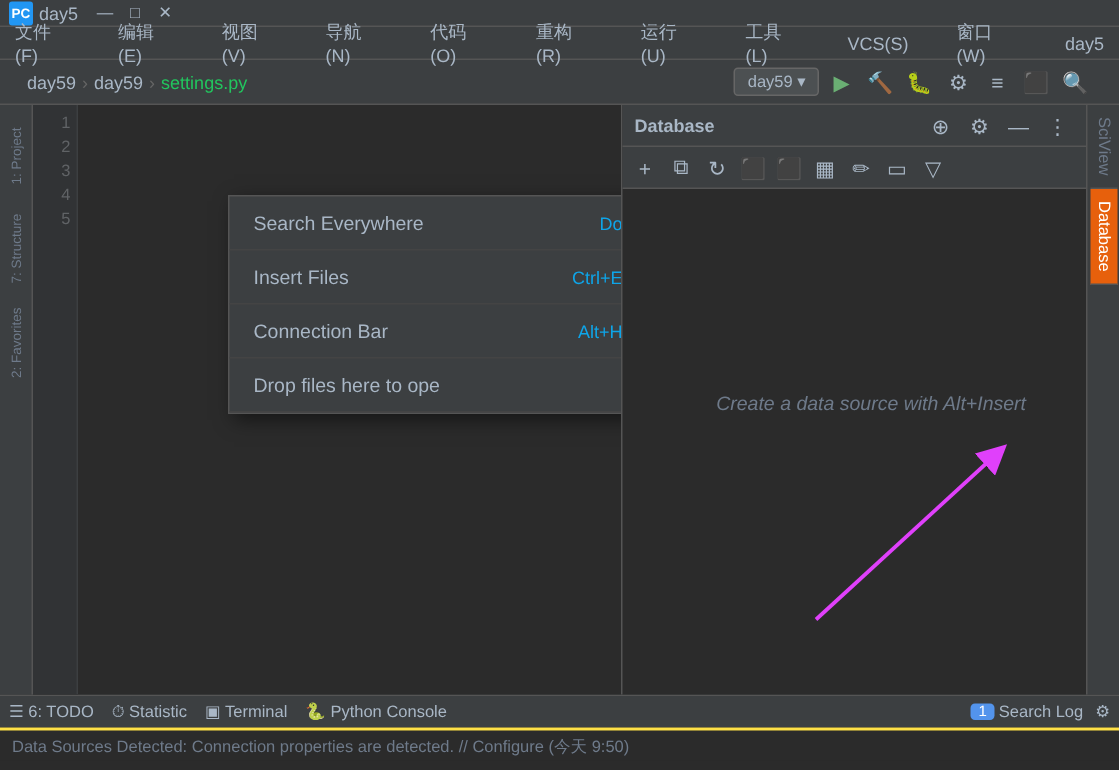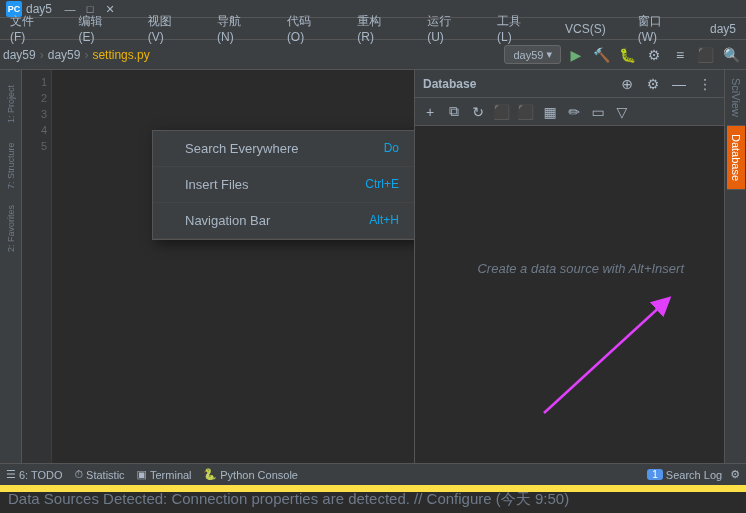--- a/index.html
+++ b/index.html
@@ -78,40 +78,40 @@
       color: #a9b7c6;
       cursor: pointer;
     }
 
     
     .toolbar {
       height: 30px;
       background: #3c3f41;
       display: flex;
       align-items: center;
-      padding: 0 3px;
+      padding: 0 18px;
       border-bottom: 1px solid #555;
       gap: 20px;
     }
     .toolbar-project {
       display: flex;
       align-items: center;
       gap: 4px;
       color: #a9b7c6;
       font-size: 12px;
     }
     .breadcrumb-sep {
       color: #666;
     }
     .breadcrumb-link {
       color: #a9b7c6;
       font-size: 12px;
     }
     .breadcrumb-file {
-      color: #eab308;
+      color: #22c55e;
       font-size: 12px;
     }
     .toolbar-right {
       margin-left: auto;
       display: flex;
       align-items: center;
       gap: 4px;
     }
     .run-config-btn {
       background: #4c5052;
@@ -185,24 +185,24 @@
       position: absolute;
       left: 130px;
       top: 60px;
       width: 280px;
       background: #3c3f41;
       border: 1px solid #555;
       z-index: 10;
       box-shadow: 4px 4px 12px rgba(0,0,0,0.5);
     }
     .navigate-item {
-      padding: 10px 32px;
+      padding: 10px 16px;
       display: flex;
       justify-content: space-between;
-      align-items: flex-start;
+      align-items: center;
       cursor: pointer;
       border-bottom: 1px solid #444;
     }
     .navigate-label {
       color: #a9b7c6;
       font-size: 13px;
     }
     .navigate-shortcut {
       color: #0ea5e9;
       font-size: 12px;
@@ -308,25 +308,25 @@
       color: white;
       padding: 0 5px;
       border-radius: 3px;
       font-size: 10px;
     }
 
     
     .notification-bar {
       height: 22px;
       background: #2b2b2b;
-      border-top: 7px solid #fde047;
+      border-top: 2px solid #fde047;
       display: flex;
       align-items: center;
       padding: 0 8px;
-      font-size: 15px;
+      font-size: 11px;
       color: #6e7a8a;
     }
 
     
     .line-numbers {
       position: absolute;
       left: 0;
       top: 0;
       width: 30px;
       height: 100%;
@@ -424,22 +424,26 @@
     <div class="navigate-popup">
       <div class="navigate-item">
         <span class="navigate-label">Search Everywhere</span>
         <span class="navigate-shortcut">Do</span>
       </div>
       <div class="navigate-item">
         <span class="navigate-label">Insert Files</span>
         <span class="navigate-shortcut">Ctrl+E</span>
       </div>
       <div class="navigate-item">
-        <span class="navigate-label">Navigation Bar</span>
+        <span class="navigate-label">Connection Bar</span>
         <span class="navigate-shortcut">Alt+H</span>
+      </div>
+      <div class="navigate-item">
+        <span class="navigate-label">Drop files here to ope</span>
+        <span class="navigate-shortcut"></span>
       </div>
     </div>
   </div>
 
   <div class="right-panel">
     <div class="right-panel-header">
       <span class="panel-title">Database</span>
       <button class="icon-btn" title="Add">⊕</button>
       <button class="icon-btn">⚙</button>
       <button class="icon-btn">—</button>

